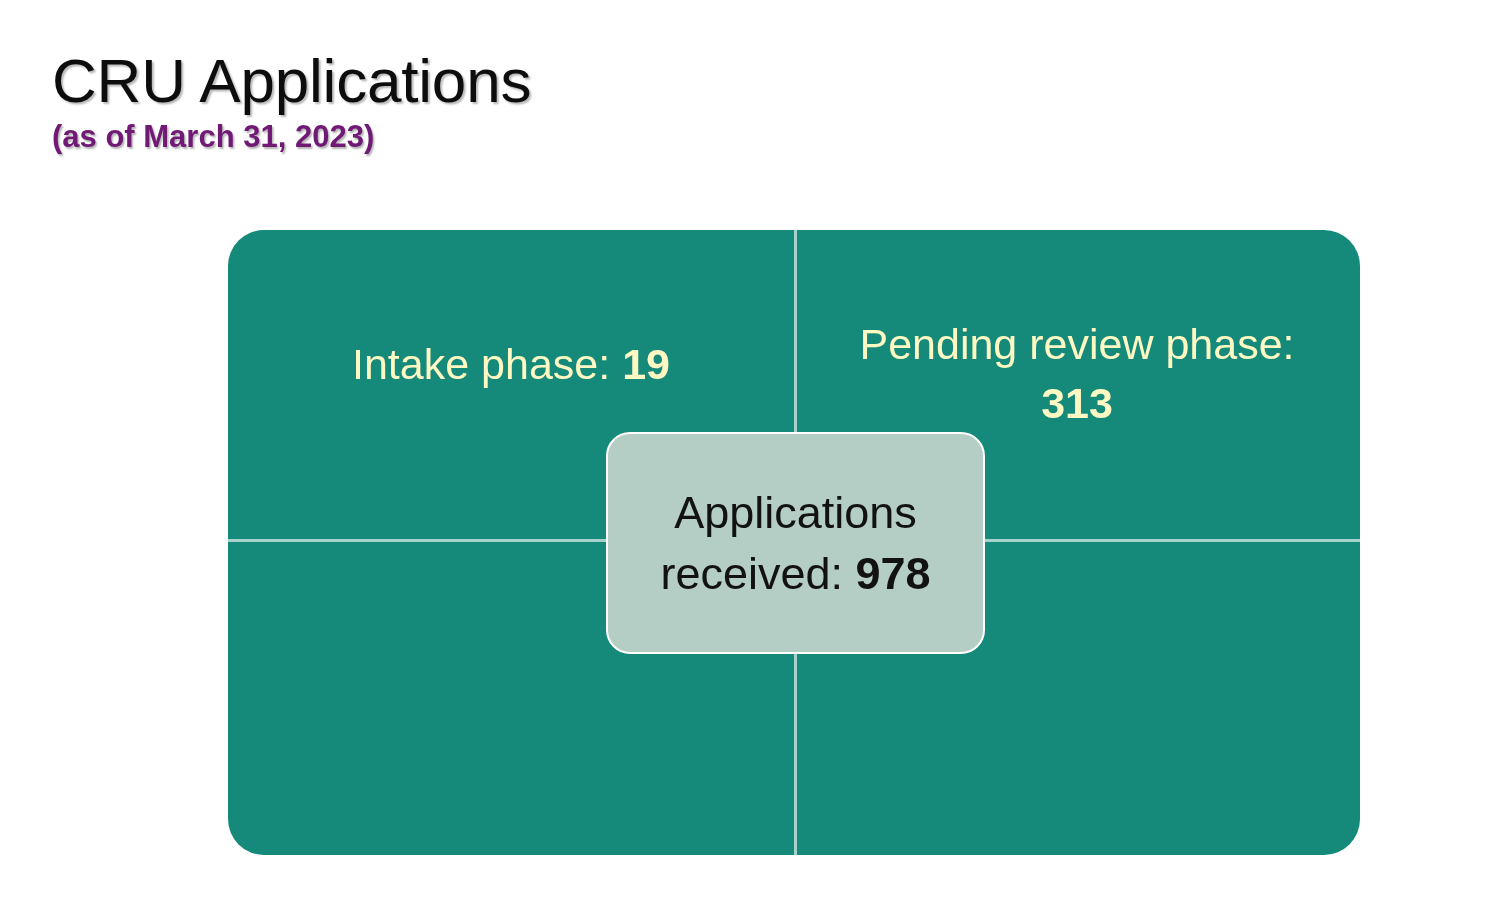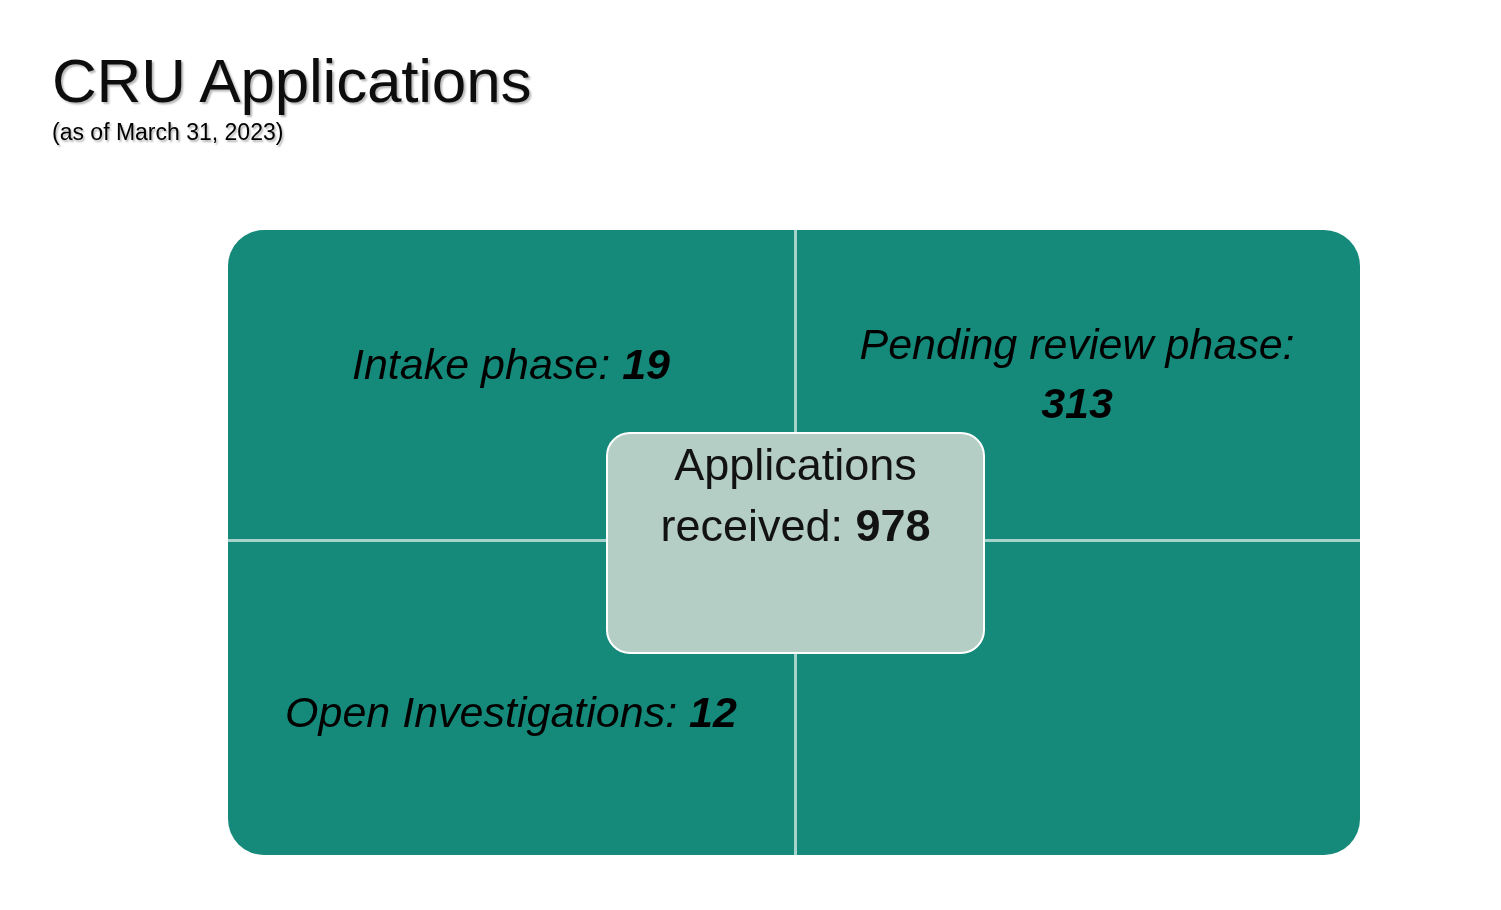--- a/index.html
+++ b/index.html
@@ -32,24 +32,24 @@
     font-size: 62px;
     font-weight: 400;
     line-height: 1.06;
     color: #0d0d0d;
     letter-spacing: -0.2px;
     white-space: nowrap;
     text-shadow: 2px 2px 2px rgba(0,0,0,0.28);
   }
   .slide-subtitle {
     margin-top: 6px;
-    font-size: 23px;
-    font-weight: 400;
+    font-size: 31px;
+    font-weight: 700;
     line-height: 1.1;
-    color: #000000;
+    color: #701a75;
     white-space: nowrap;
     text-shadow: 1.5px 1.5px 2px rgba(0,0,0,0.3);
   }
 
   
   .matrix {
     position: absolute;
     left: 228px;
     top: 230px;
     width: 1132px;
@@ -72,23 +72,22 @@
     align-items: center;
     justify-content: center;
     text-align: center;
     box-sizing: border-box;
     padding: 0 34px;
   }
   .quadrant .qtext {
     font-size: 43px;
     font-weight: 400;
     line-height: 1.38;
-    color: #000000;
+    color: #fef9c3;
     max-width: 500px;
-    font-style: italic;
   }
   .quadrant .qtext b {
     font-weight: 700;
   }
 
   
   .q-topleft    .qtext { transform: translateY(-22px); }
   .q-topright   .qtext { transform: translateY(-12px); }
   .q-bottomleft .qtext { transform: translateY( 14px); }
   .q-bottomright .qtext { transform: translateY( 14px); }
@@ -116,20 +115,21 @@
     position: absolute;
     left: 606px;
     top: 432px;
     width: 379px;
     height: 222px;
     background: #b4cdc5;
     border: 2px solid #ffffff;
     border-radius: 24px;
     box-sizing: border-box;
     display: flex;
+    align-items: center;
     justify-content: center;
     text-align: center;
   }
   .center-box .ctext {
     font-size: 45px;
     font-weight: 400;
     line-height: 1.36;
     color: #121212;
     padding: 0 14px;
   }
@@ -158,26 +158,20 @@
         </div>
       </div>
 
       <div class="quadrant q-topright">
         <div class="qtext">
           <span>Pending review phase:</span>
           <b>313</b>
         </div>
       </div>
 
-      <div class="quadrant q-bottomleft">
-        <div class="qtext">
-          <span>Open Investigations:</span>
-          <b>12</b>
-        </div>
-      </div>
 
 
     </div>
 
     <div class="divider-v"></div>
     <div class="divider-h"></div>
 
   </div>
 
   <div class="center-box">

